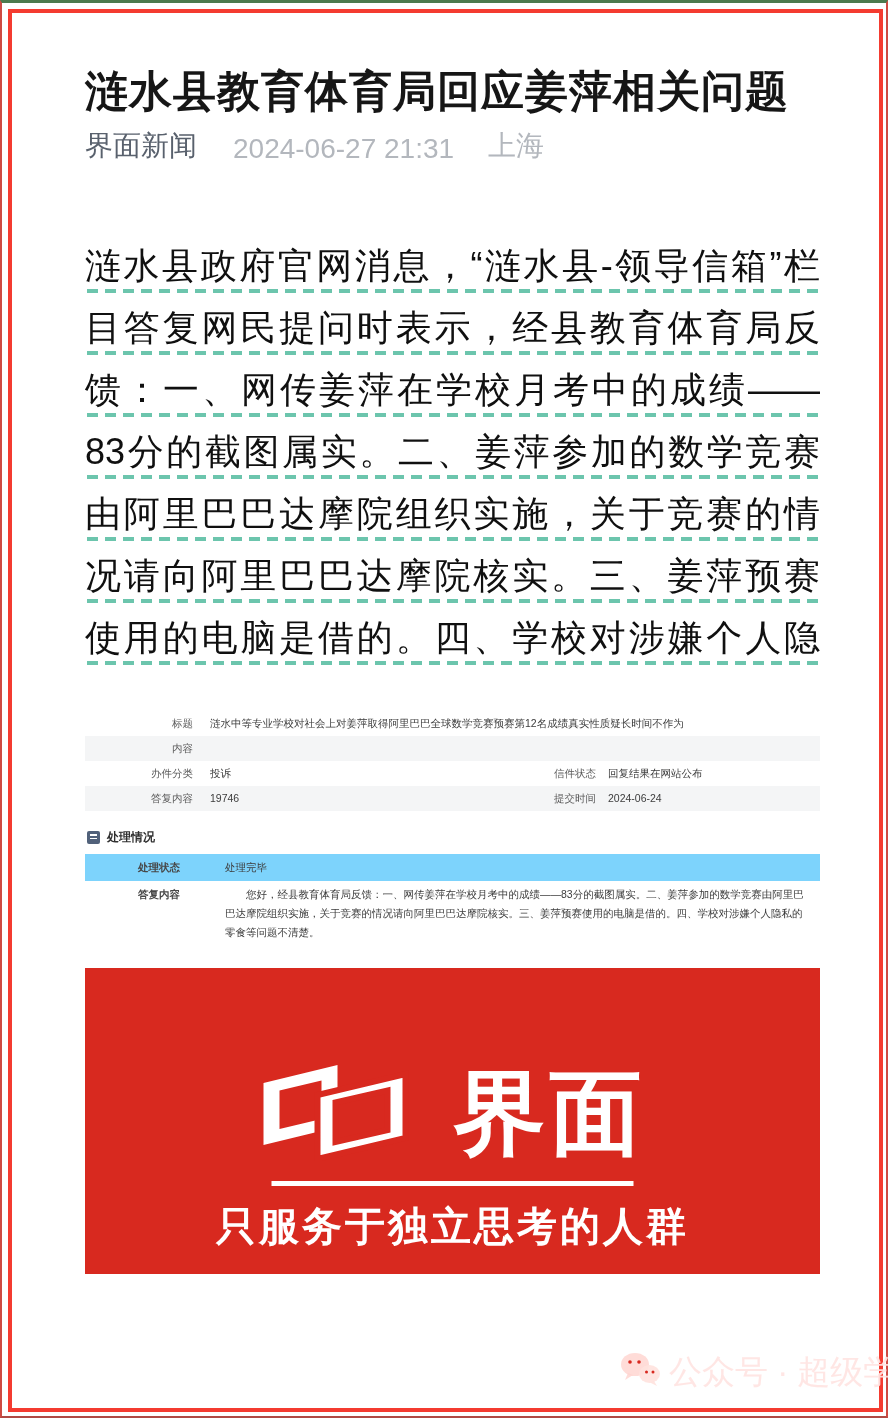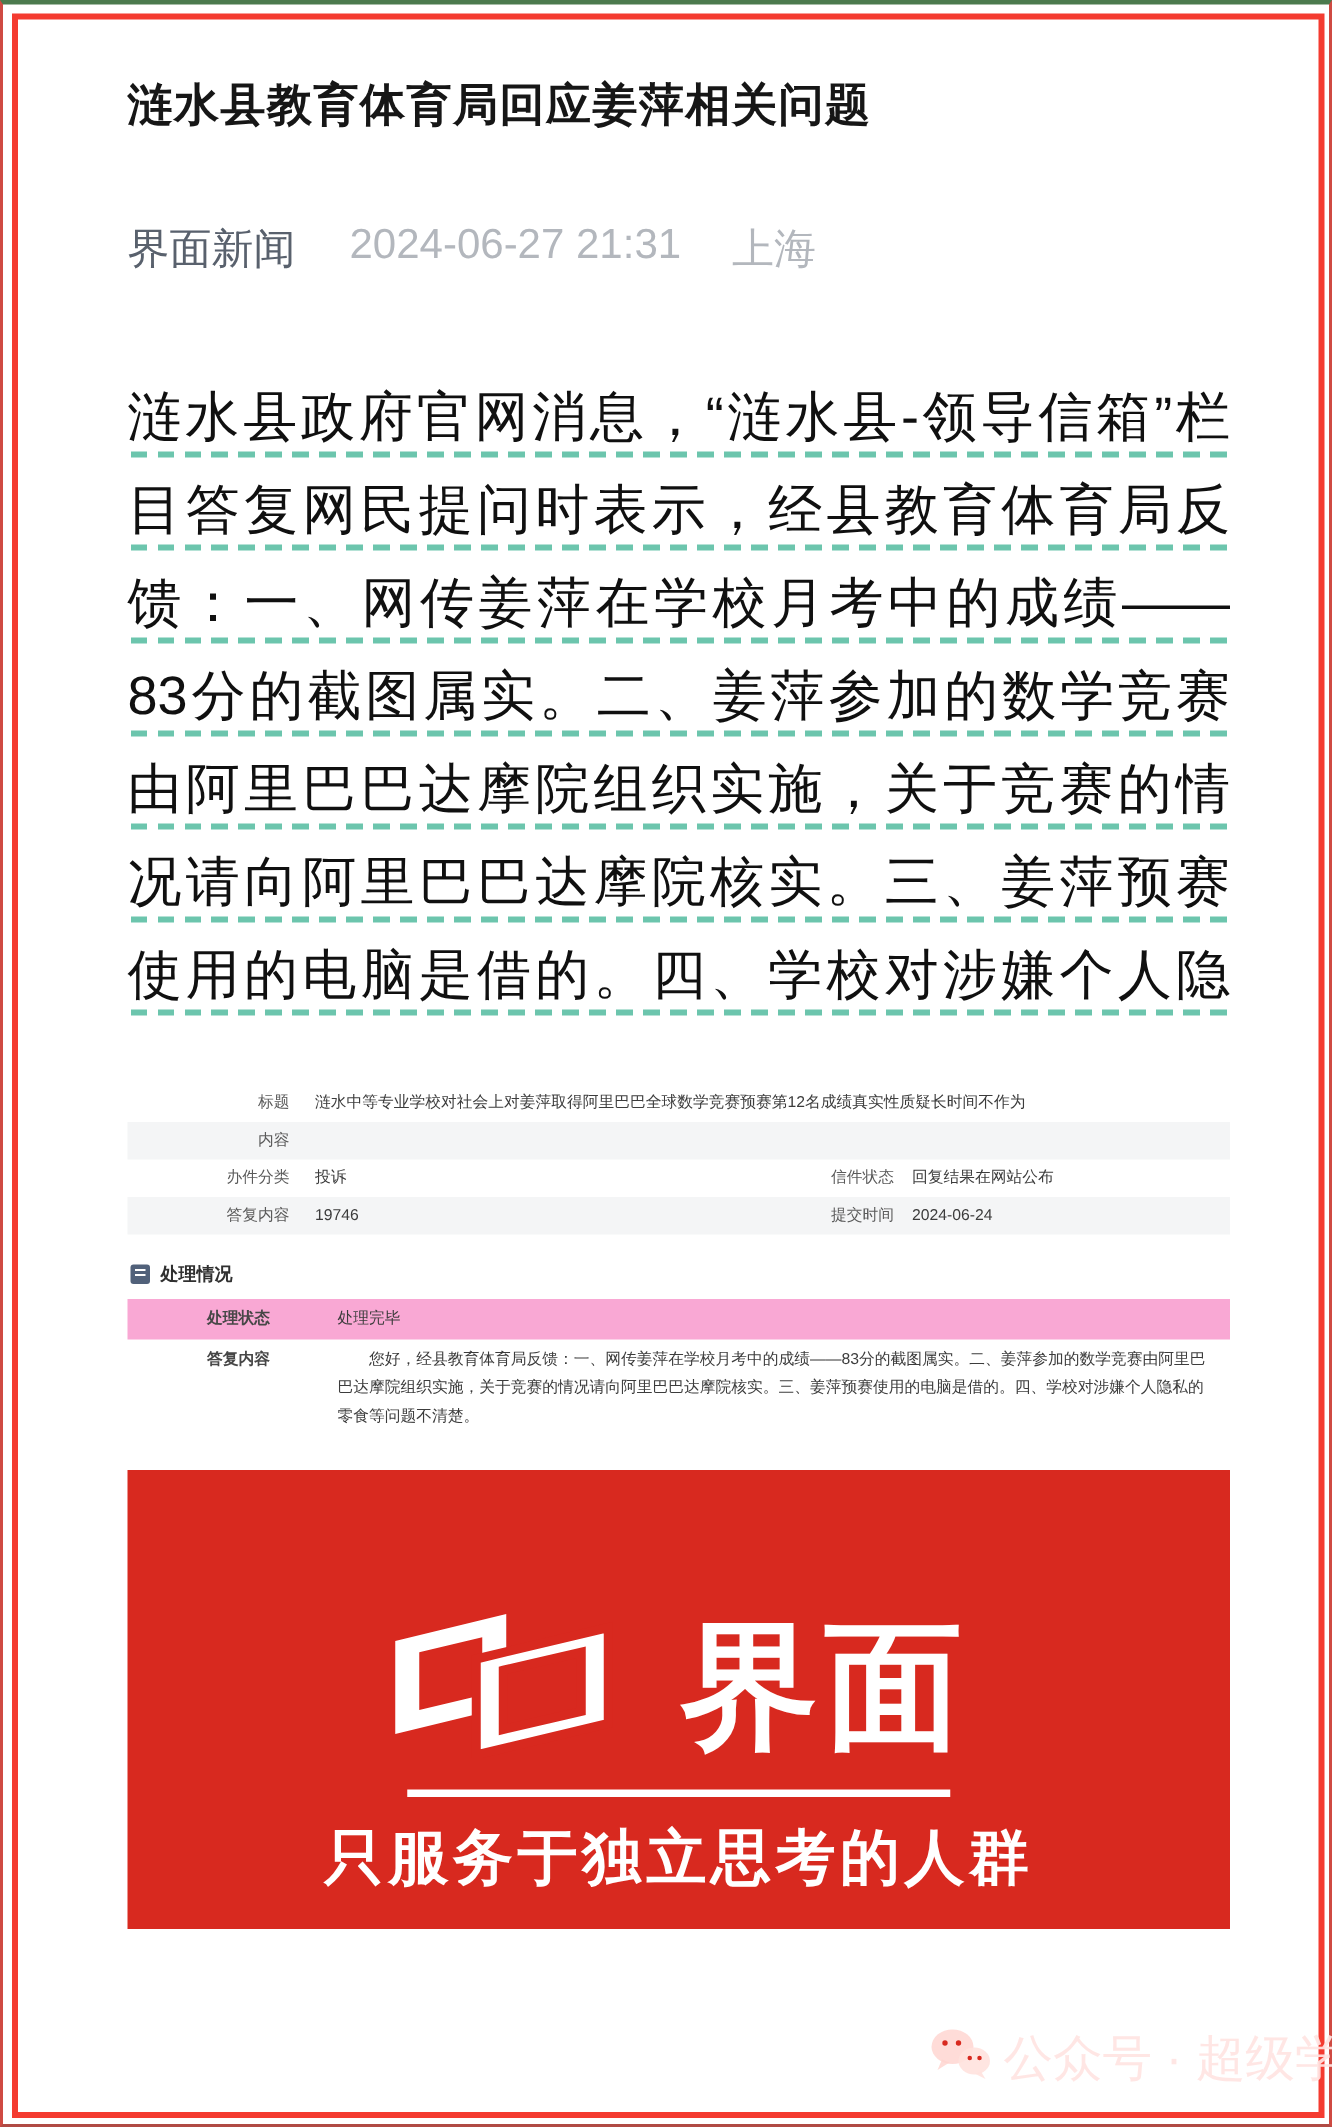--- a/index.html
+++ b/index.html
@@ -20,25 +20,25 @@
     border-bottom:2px solid #b04a44;
   }
   
   .red-frame {
     position:absolute; left:8px; top:9px; right:5px; bottom:6px;
     border:4px solid #f43b30; z-index:19; pointer-events:none;
   }
   .content { position:absolute; left:85px; top:0; width:735px; }
 
   .title {
-    margin-top:38px;
-    font-size:30px; line-height:66px; font-weight:700;
+    margin-top:58px;
+    font-size:43px; line-height:66px; font-weight:700;
     letter-spacing:1px; color:#161616;
   }
-  .byline { margin-top:43px; height:30px; font-size:28px; display:flex; align-items:flex-start; }
+  .byline { margin-top:11px; height:30px; font-size:28px; display:flex; align-items:flex-end; }
   .byline .src { color:#59616d; }
   .byline .dt  { color:#b3b7bd; margin-left:36px; }
   .byline .loc { color:#b3b7bd; margin-left:34px; }
 
   .body-text { margin-top:70px; }
   .body-line {
     position:relative; height:62px; line-height:62px;
     font-size:36px; color:#101010;
     text-align:justify; text-align-last:justify;
   }
@@ -63,21 +63,21 @@
   .clipboard-icon {
     width:13px; height:13px; margin:0 7px 0 2px; border-radius:2px;
     background:#51617a; position:relative;
   }
   .clipboard-icon::after {
     content:""; position:absolute; left:3px; top:3px; right:3px; bottom:3px;
     background:linear-gradient(#fff 0 1.5px,transparent 1.5px 3.5px,#fff 3.5px 5px,transparent 5px);
   }
   .lt-section-title { font-weight:700; font-size:12px; color:#303030; }
   .lt-prow { display:flex; padding:4px 0; align-items:flex-start; }
-  .lt-prow.gray { background:#f9a8d4; }
+  .lt-prow.gray { background:#7dd3fc; }
   .lt-plabel { flex:0 0 auto; width:95px; margin-right:45px; text-align:right; font-weight:700; color:#474747; }
   .lt-pvalue { flex:1; padding-right:14px; color:#3c3c3c; }
   .lt-pvalue.indent { text-indent:2em; }
 
   
   .banner { position:relative; margin-top:22px; height:306px; background:#d8291f; }
   .banner-content {
     position:absolute; left:50%; bottom:20px; transform:translateX(-50%);
     display:flex; flex-direction:column; align-items:center;
   }

